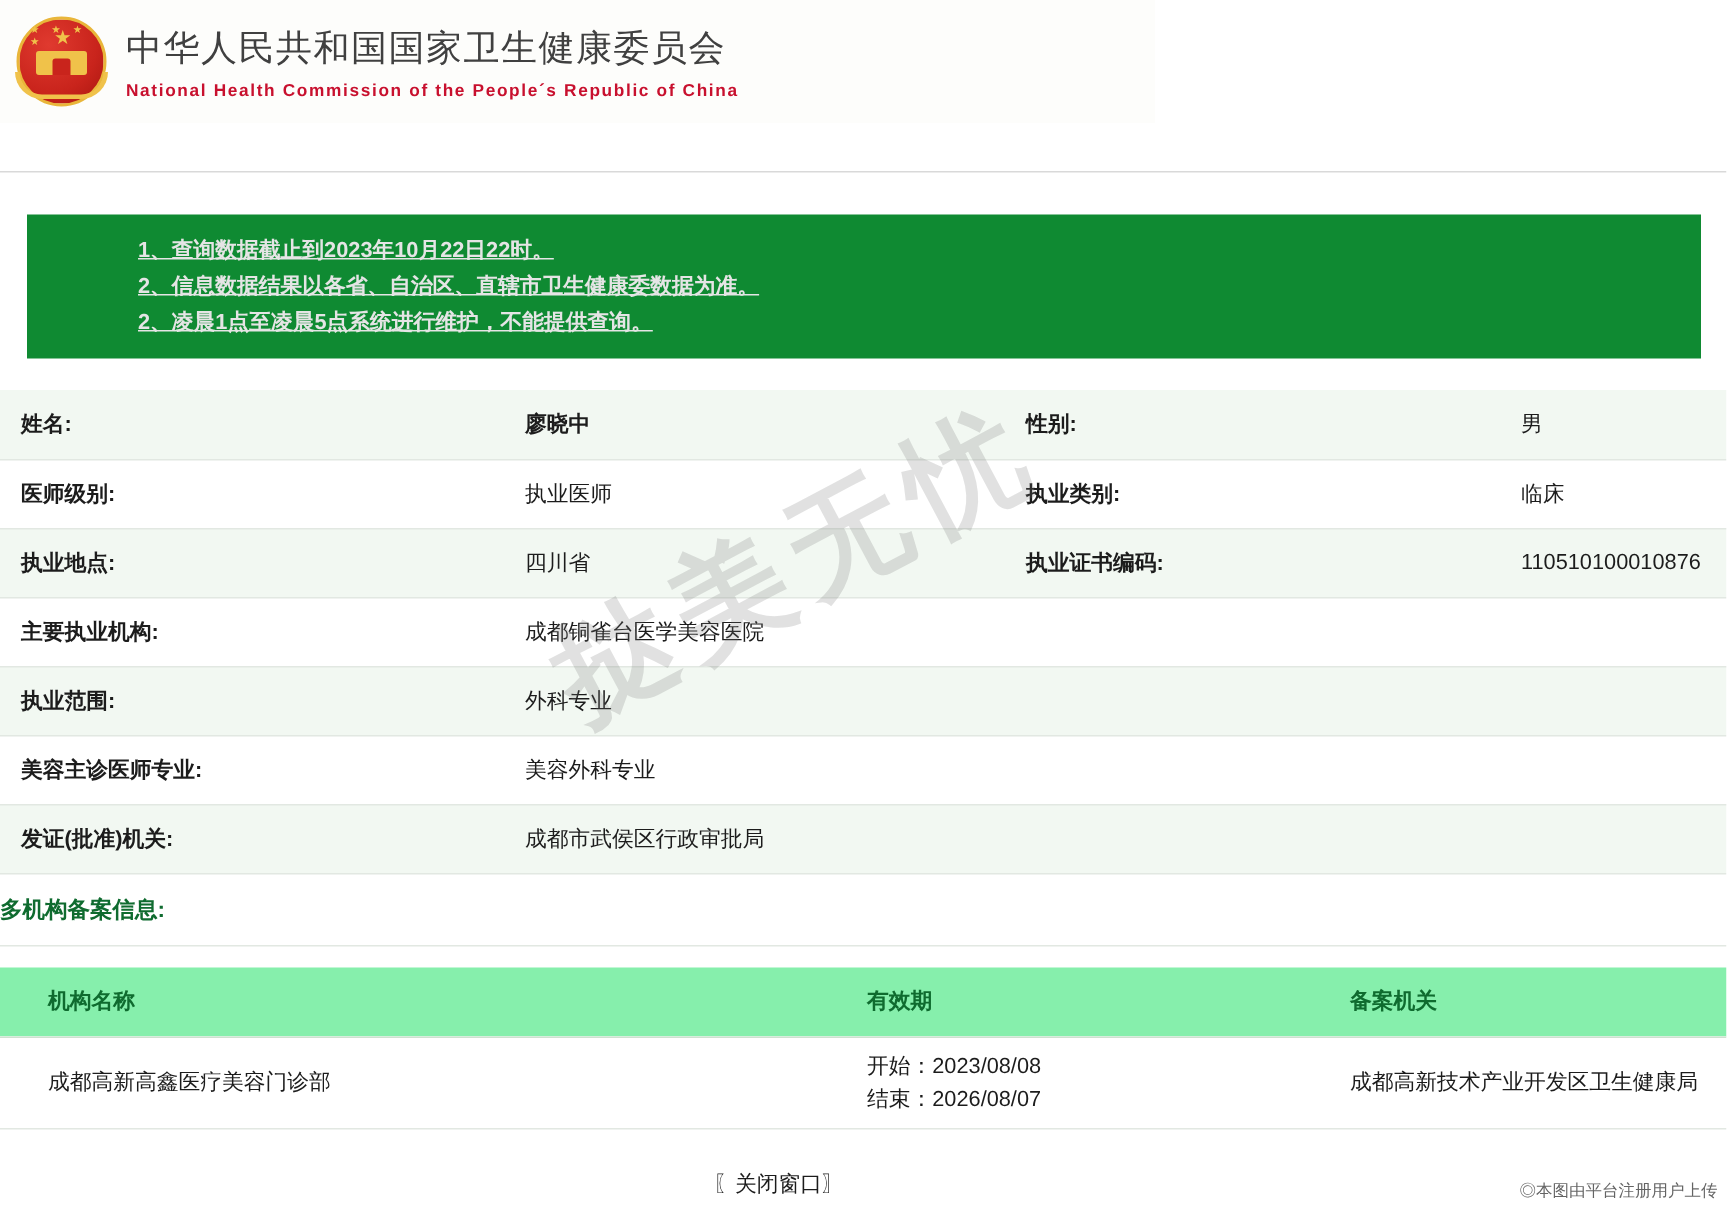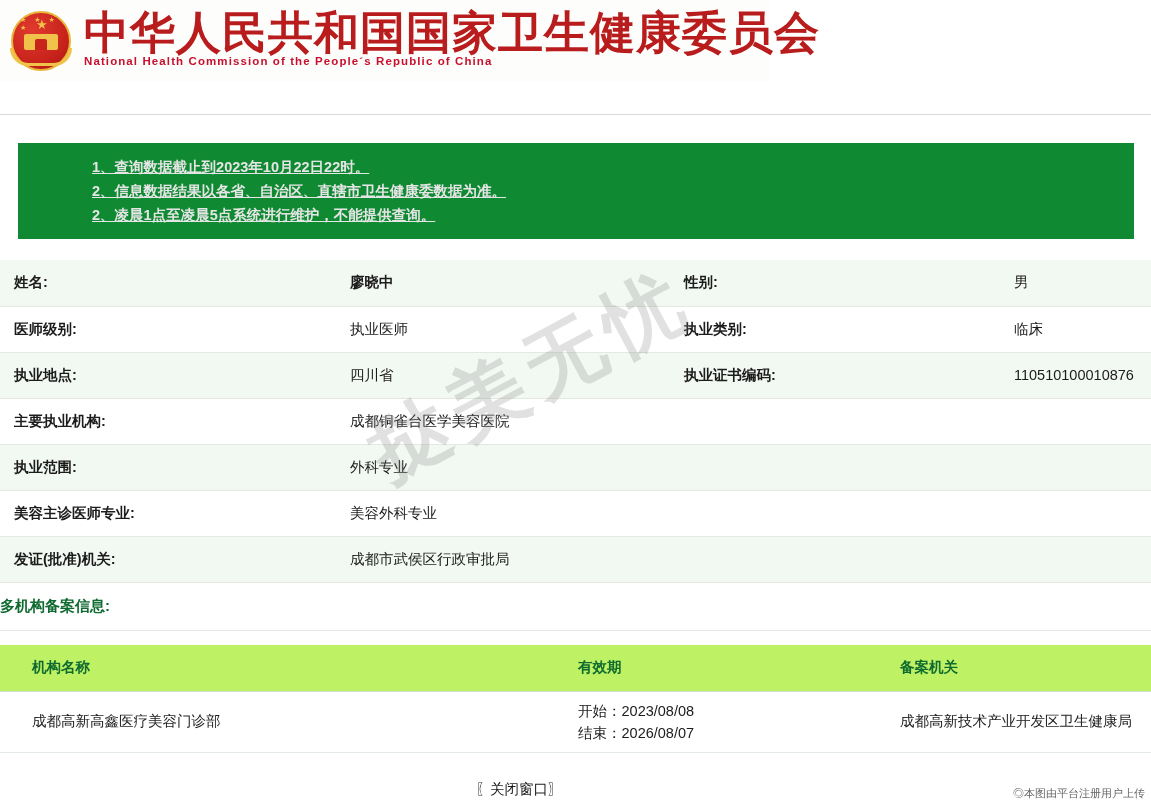--- a/index.html
+++ b/index.html
@@ -77,23 +77,23 @@
     left: 2px; top: 40px;
     width: 62px; height: 18px;
     border-bottom: 3px solid #f0c24a;
     border-left: 3px solid #f0c24a;
     border-right: 3px solid #f0c24a;
     border-radius: 0 0 30px 30px;
   }
   .title-block { display: flex; flex-direction: column; justify-content: center; }
   .title-cn {
     font-family: "Liberation Serif", serif;
-    font-weight: bold;
-    font-size: 45px;
-    color: #b91c1c;
+    font-weight: normal;
+    font-size: 24px;
+    color: #404040;
     letter-spacing: 1px;
     line-height: 40px;
     white-space: nowrap;
   }
   .title-en {
     font-size: 11.5px;
     font-weight: bold;
     color: #c8102e;
     letter-spacing: 1.1px;
     line-height: 16px;
@@ -160,21 +160,21 @@
   
   .filing {
     position: absolute;
     left: 0; top: 645px;
     width: 1151px;
     border-collapse: collapse;
     table-layout: fixed;
     font-size: 14.5px;
   }
   .filing th {
-    background: #bef264;
+    background: #86efac;
     color: #0f6b2f;
     font-weight: bold;
     text-align: left;
     height: 46px;
     padding-left: 32px;
     border-bottom: 1px solid #cfe0cf;
     font-size: 14.5px;
   }
   .filing th.c-b { padding-left: 10px; }
   .filing td {

